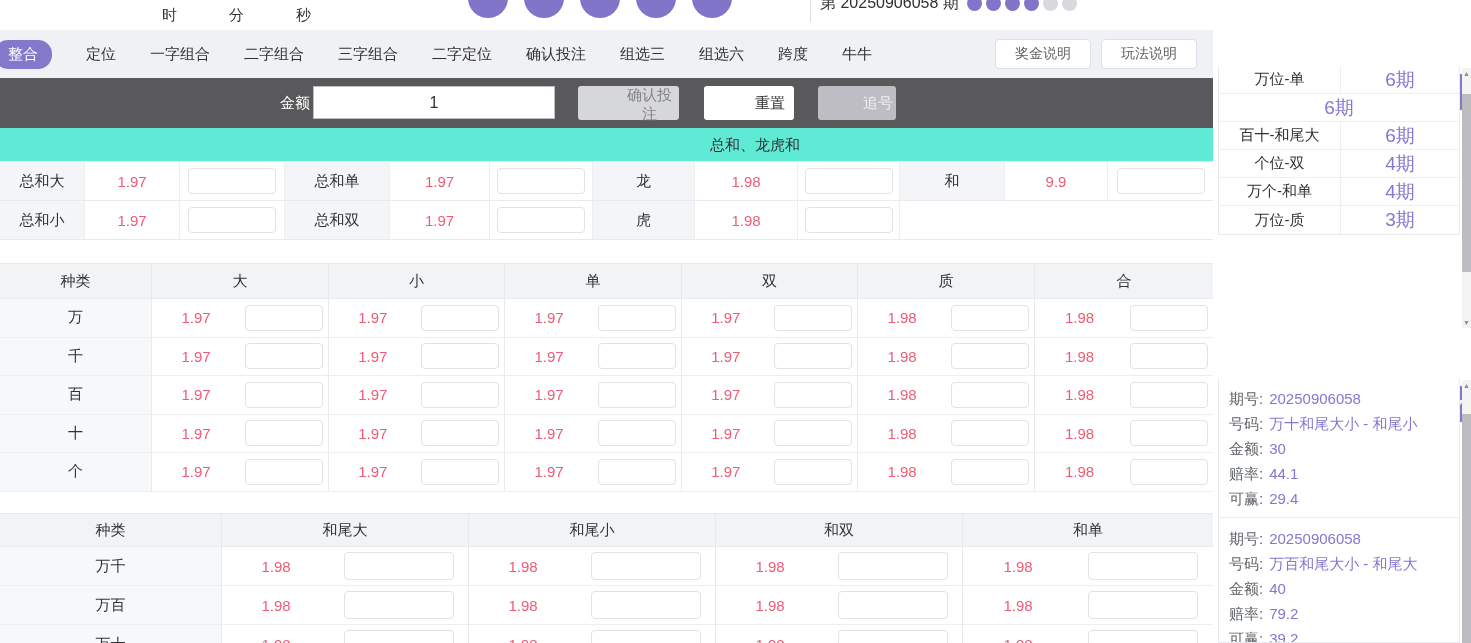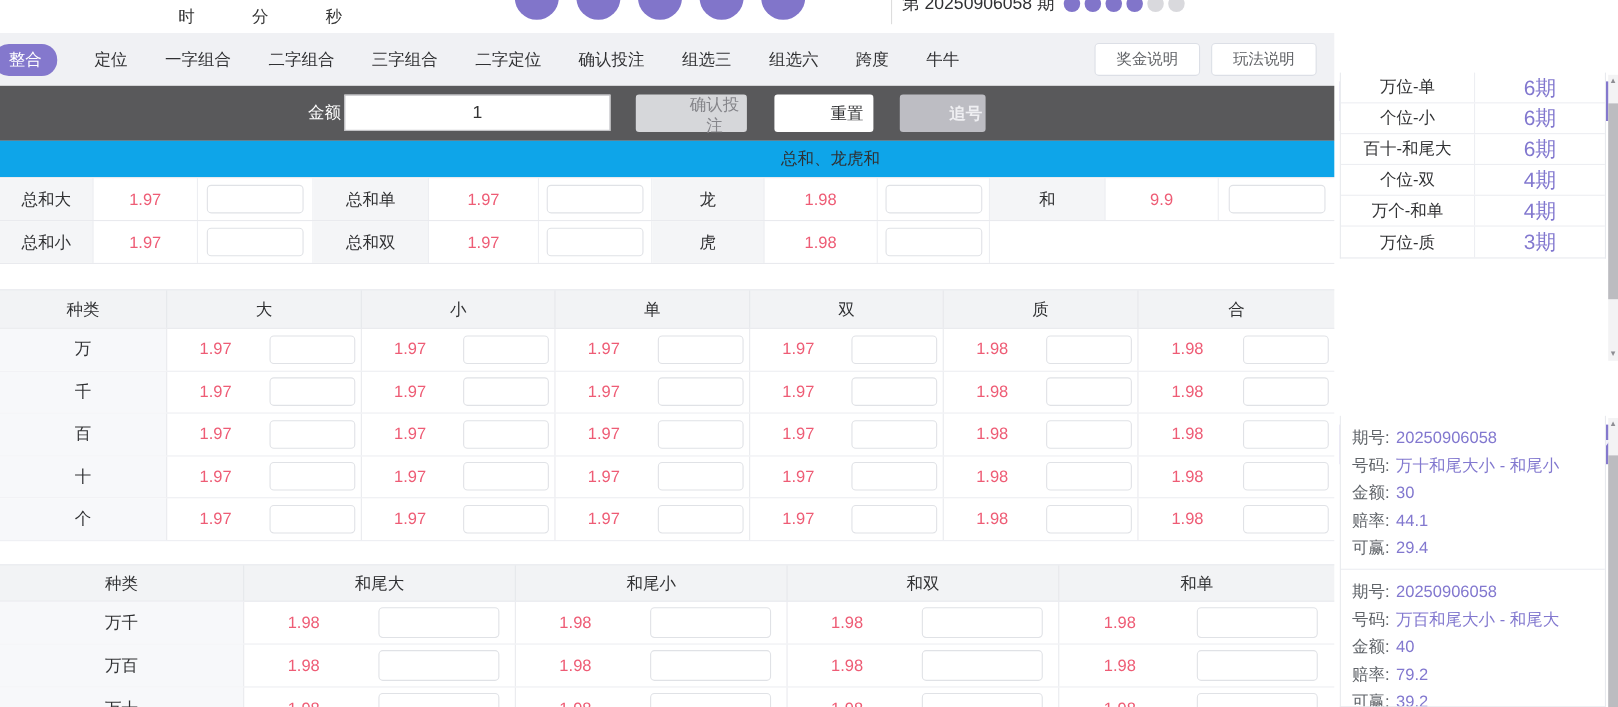--- a/index.html
+++ b/index.html
@@ -38,24 +38,24 @@
   .help-btn.b1{left:995px;}
   .help-btn.b2{left:1101px;}
 
   
   .betbar{position:absolute;left:0;top:78px;width:1213px;height:50px;background:var(--dark);}
   .amount-label{position:absolute;left:280px;top:0;line-height:50px;color:#fff;font-size:15px;}
   .amount-input{position:absolute;left:313px;top:8px;width:242px;height:33px;border:1px solid #bfbfc3;background:#fff;text-align:center;font-size:16px;color:#333;}
   .betbar button{position:absolute;top:8px;height:34px;border:none;border-radius:3px;font-size:15px;cursor:pointer;padding-left:42px;}
   .btn-confirm{left:578px;width:101px;background:#d6d7da;color:#85858a;}
   .btn-reset{left:704px;width:90px;background:#fff;color:var(--txt);}
-  .btn-chase{left:818px;width:78px;background:#bdbdc3;color:#efeff2;font-weight:bold;}
-
-  
-  .section-strip{position:absolute;left:0;top:128px;width:1213px;height:33px;background:#0ea5e9;}
+  .btn-chase{left:818px;width:78px;background:#bdbdc3;color:#efeff2;}
+
+  
+  .section-strip{position:absolute;left:0;top:128px;width:1213px;height:33px;background:#5eead4;}
   .section-strip span{position:absolute;left:755px;transform:translateX(-50%);line-height:33px;font-size:15px;color:var(--txt);white-space:nowrap;}
 
   
   .sum-table{position:absolute;left:0;top:161px;width:1213px;border-top:1px solid var(--border);}
   .sum-row{display:grid;grid-template-columns:85px 95px 105px 105px 100px 103px 102px 103px 102px 105px 103px 105px;height:39px;border-bottom:1px solid var(--border);}
   .sum-row>div{display:flex;align-items:center;justify-content:center;border-right:1px solid var(--border2);font-size:15px;}
   .sum-row>div:last-child{border-right:none;}
   .cell-lbl{background:var(--lblbg);color:var(--txt);}
   .cell-odds{color:var(--red);}
   input.box{width:88px;height:26px;border:1px solid #e0e2e6;border-radius:4px;background:#fff;}
@@ -523,21 +523,20 @@
 
   <div class="dragon-header">
     <span>长龙排行榜</span>
   </div>
   <div class="dragon-body" id="dragonrows">
       <div class="dragon-row">
         <div class="dlbl">万位-单</div>
         <div class="dcount">6期</div>
       </div>
       <div class="dragon-row">
-        <div class="dlbl">个位-小</div>
         <div class="dcount">6期</div>
       </div>
       <div class="dragon-row">
         <div class="dlbl">百十-和尾大</div>
         <div class="dcount">6期</div>
       </div>
       <div class="dragon-row">
         <div class="dlbl">个位-双</div>
         <div class="dcount">4期</div>
       </div>

